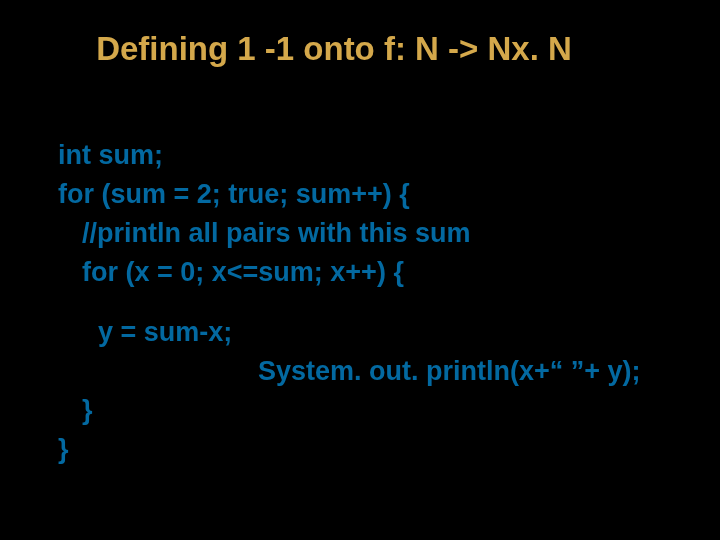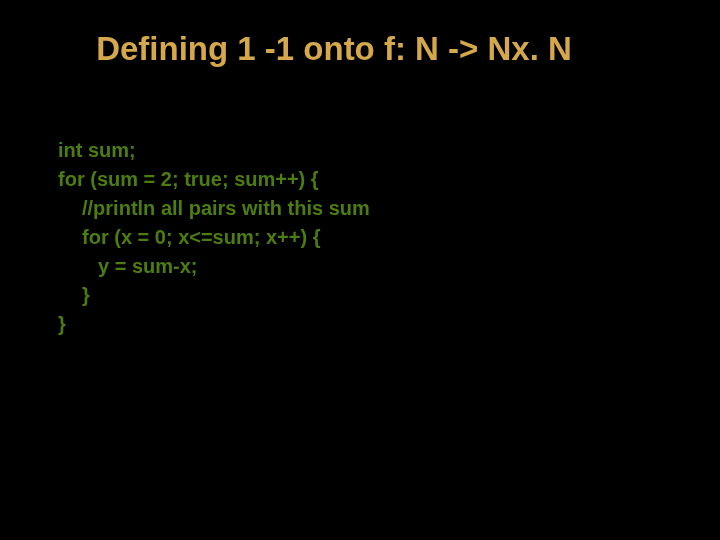--- a/index.html
+++ b/index.html
@@ -21,42 +21,43 @@
   .title {
     color: #d4a84b;
     font-size: 33px;
     font-weight: bold;
     text-align: center;
     padding-top: 30px;
     padding-bottom: 20px;
     letter-spacing: 0px;
   }
   .code-block {
-    color: #4d7c0f;
-    font-size: 20px;
+    color: #0369a1;
+    font-size: 27px;
     font-weight: bold;
     line-height: 1.45;
     padding-left: 58px;
     padding-right: 40px;
     padding-top: 48px;
   }
   .code-line {
     white-space: pre;
   }
   .indent1 { padding-left: 24px; }
-  .indent2 { padding-left: 40px; }
+  .indent2 { padding-left: 40px; margin-top: 20px; }
   .indent-tab { padding-left: 200px; }
 </style>
 </head>
 <body>
 
 <div class="slide">
   <div class="title">Defining 1 -1 onto f: N -&gt; Nx. N</div>
   <div class="code-block">
     <div class="code-line">int sum;</div>
     <div class="code-line">for (sum = 2; true; sum++) {</div>
     <div class="code-line indent1">//println all pairs with this sum</div>
     <div class="code-line indent1">for (x = 0; x&lt;=sum; x++) {</div>
     <div class="code-line indent2">y = sum-x;</div>
+    <div class="code-line indent-tab">System. out. println(x+“ ”+ y);</div>
     <div class="code-line indent1">}</div>
     <div class="code-line">}</div>
   </div>
 </div>
 
 </body></html>

